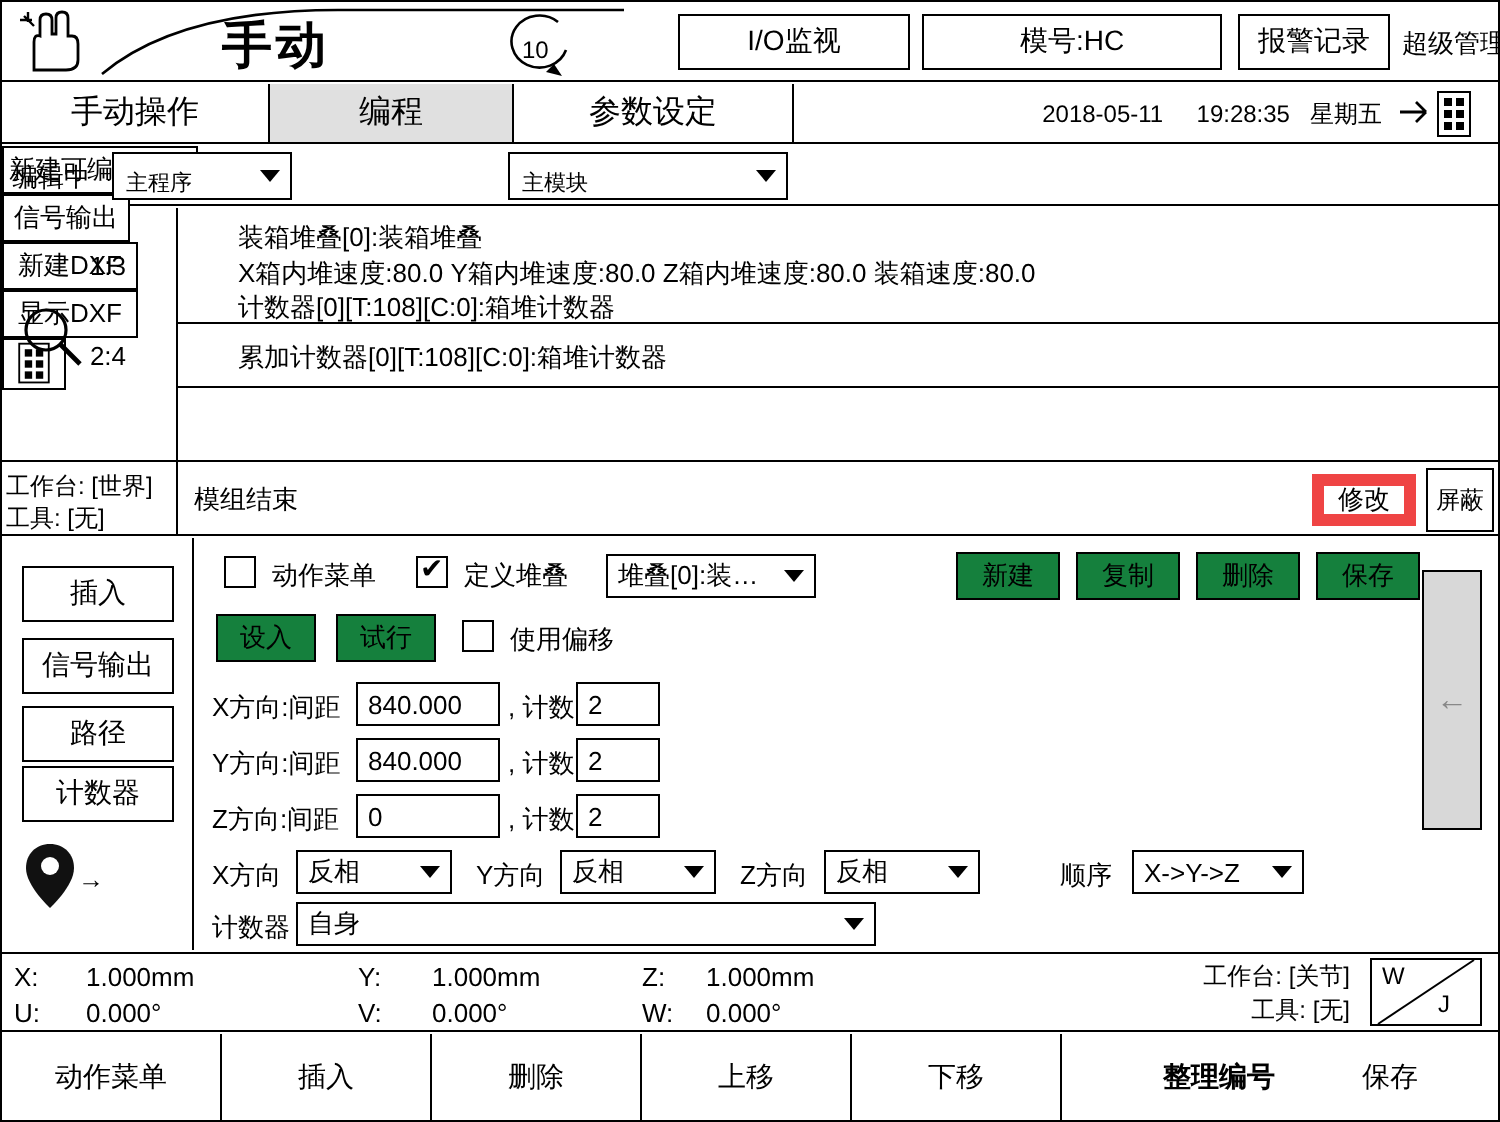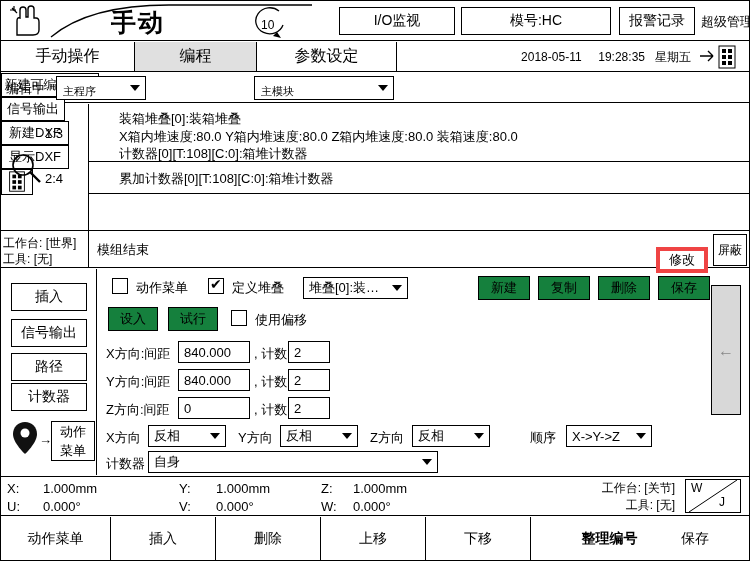--- a/index.html
+++ b/index.html
@@ -66,21 +66,21 @@
   #prow0 { top:0; width:660px; height:58px; }
   #prow1 { top:58px; width:660px; height:32px; }
   #prow2 { top:90px; width:660px; height:36px; }
   .pline { position:absolute; left:30px; font-size:13px; white-space:nowrap; }
 
   
   .worktool { position:absolute; left:0; top:229px; width:748px; height:38px; border-top:1px solid #000; border-bottom:1px solid #000; }
   .wt-left { position:absolute; left:0; top:0; width:88px; height:37px; border-right:1px solid #000; font-size:12px; }
   .wt-left div { position:absolute; left:2px; }
   .modend { position:absolute; left:96px; top:10px; font-size:13px; }
-  #modify-btn { position:absolute; left:655px; top:16px; width:52px; height:26px; border:4px solid #ef4444; display:flex;align-items:center;justify-content:center; background:#fff; }
+  #modify-btn { position:absolute; left:655px; top:6px; width:52px; height:26px; border:6px solid #ef4444; display:flex;align-items:center;justify-content:center; background:#fff; }
   #shield-btn { position:absolute; left:712px; top:3px; width:34px; height:32px; border:1px solid #000; display:flex;align-items:center;justify-content:center; background:#fff; font-size:12px; line-height:13px; text-align:center; }
 
   
   .leftpanel { position:absolute; left:0; top:268px; width:96px; height:206px; border-right:1px solid #000; }
   .lbtn { position:absolute; left:10px; width:76px; height:28px; border:1px solid #000; background:#fff; display:flex;align-items:center;justify-content:center;font-size:14px; }
   #lb0 { top:14px; }
   #lb1 { top:50px; }
   #lb2 { top:84px; }
   #lb3 { top:114px; }
   .pin-icon { position:absolute; left:8px; top:150px; width:32px; height:38px; }
@@ -225,24 +225,20 @@
   <div class="leftpanel">
     <div class="lbtn" id="lb0">插入</div>
     <div class="lbtn" id="lb1">信号输出</div>
     <div class="lbtn" id="lb2">路径</div>
     <div class="lbtn" id="lb3">计数器</div>
     <svg class="pin-icon" viewBox="0 0 32 38">
       <path d="M16 3 C9 3 4 8 4 15 C4 24 16 35 16 35 C16 35 28 24 28 15 C28 8 23 3 16 3 Z" fill="#111"></path>
       <circle cx="16" cy="14" r="4.5" fill="#fff"></circle>
     </svg>
     <div class="arrow-to">→</div>
-    <div class="action-menu">
-      <div>动作</div>
-      <div>菜单</div>
-    </div>
   </div>
 
   <div class="stackpanel">
 
     <div class="chk" style="left:14px; top:9px;"></div>
     <div class="lbl" style="left:38px; top:10px;">动作菜单</div>
 
     <div class="chk checked" style="left:110px; top:9px;"></div>
     <div class="lbl" style="left:134px; top:10px;">定义堆叠</div>
 

